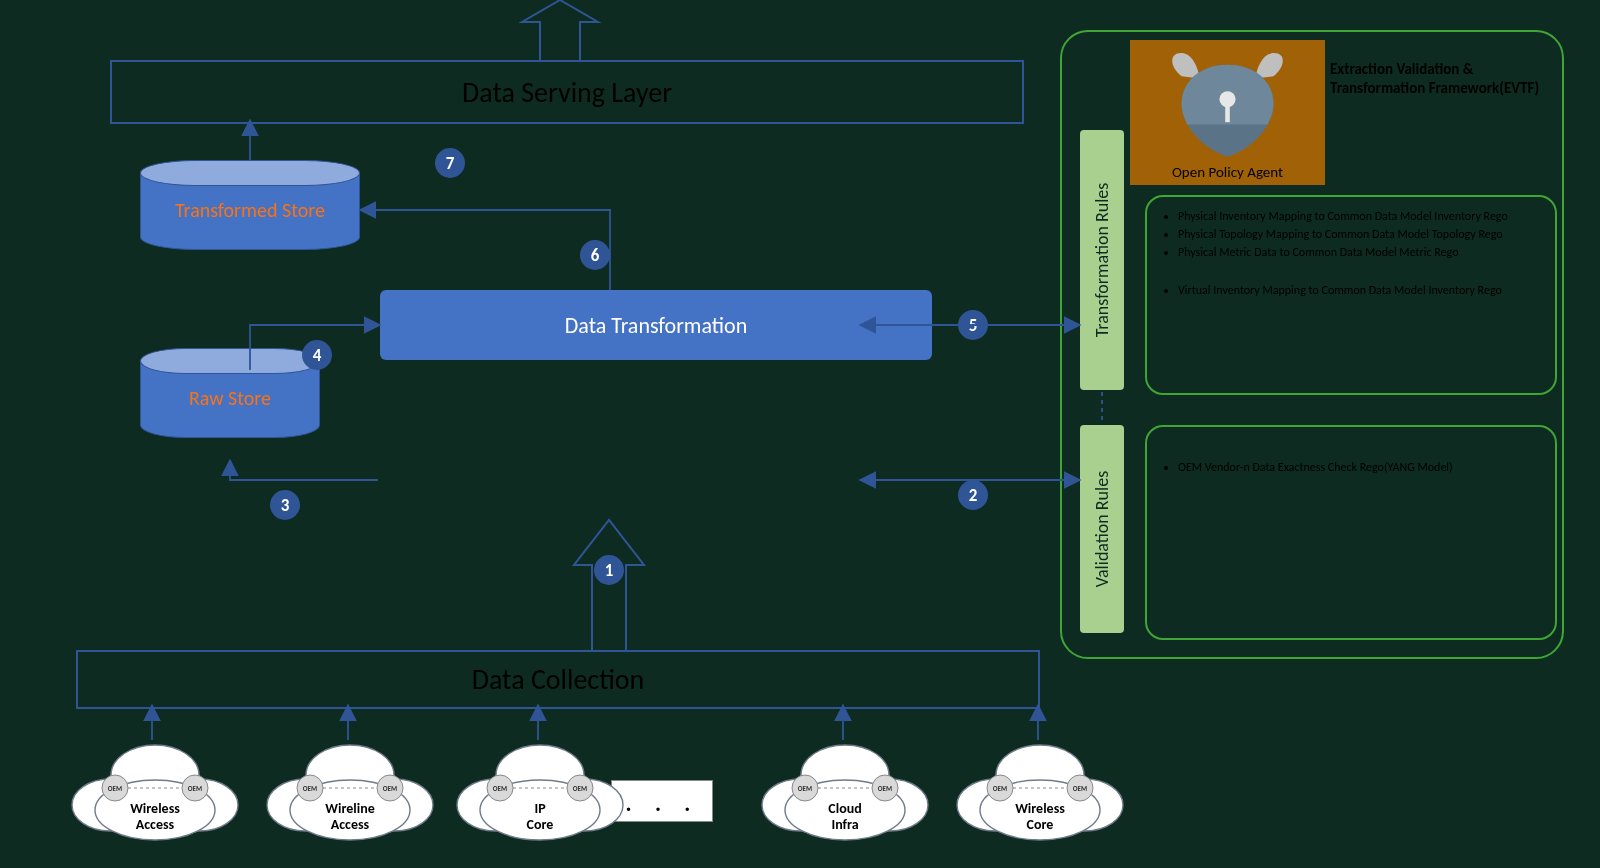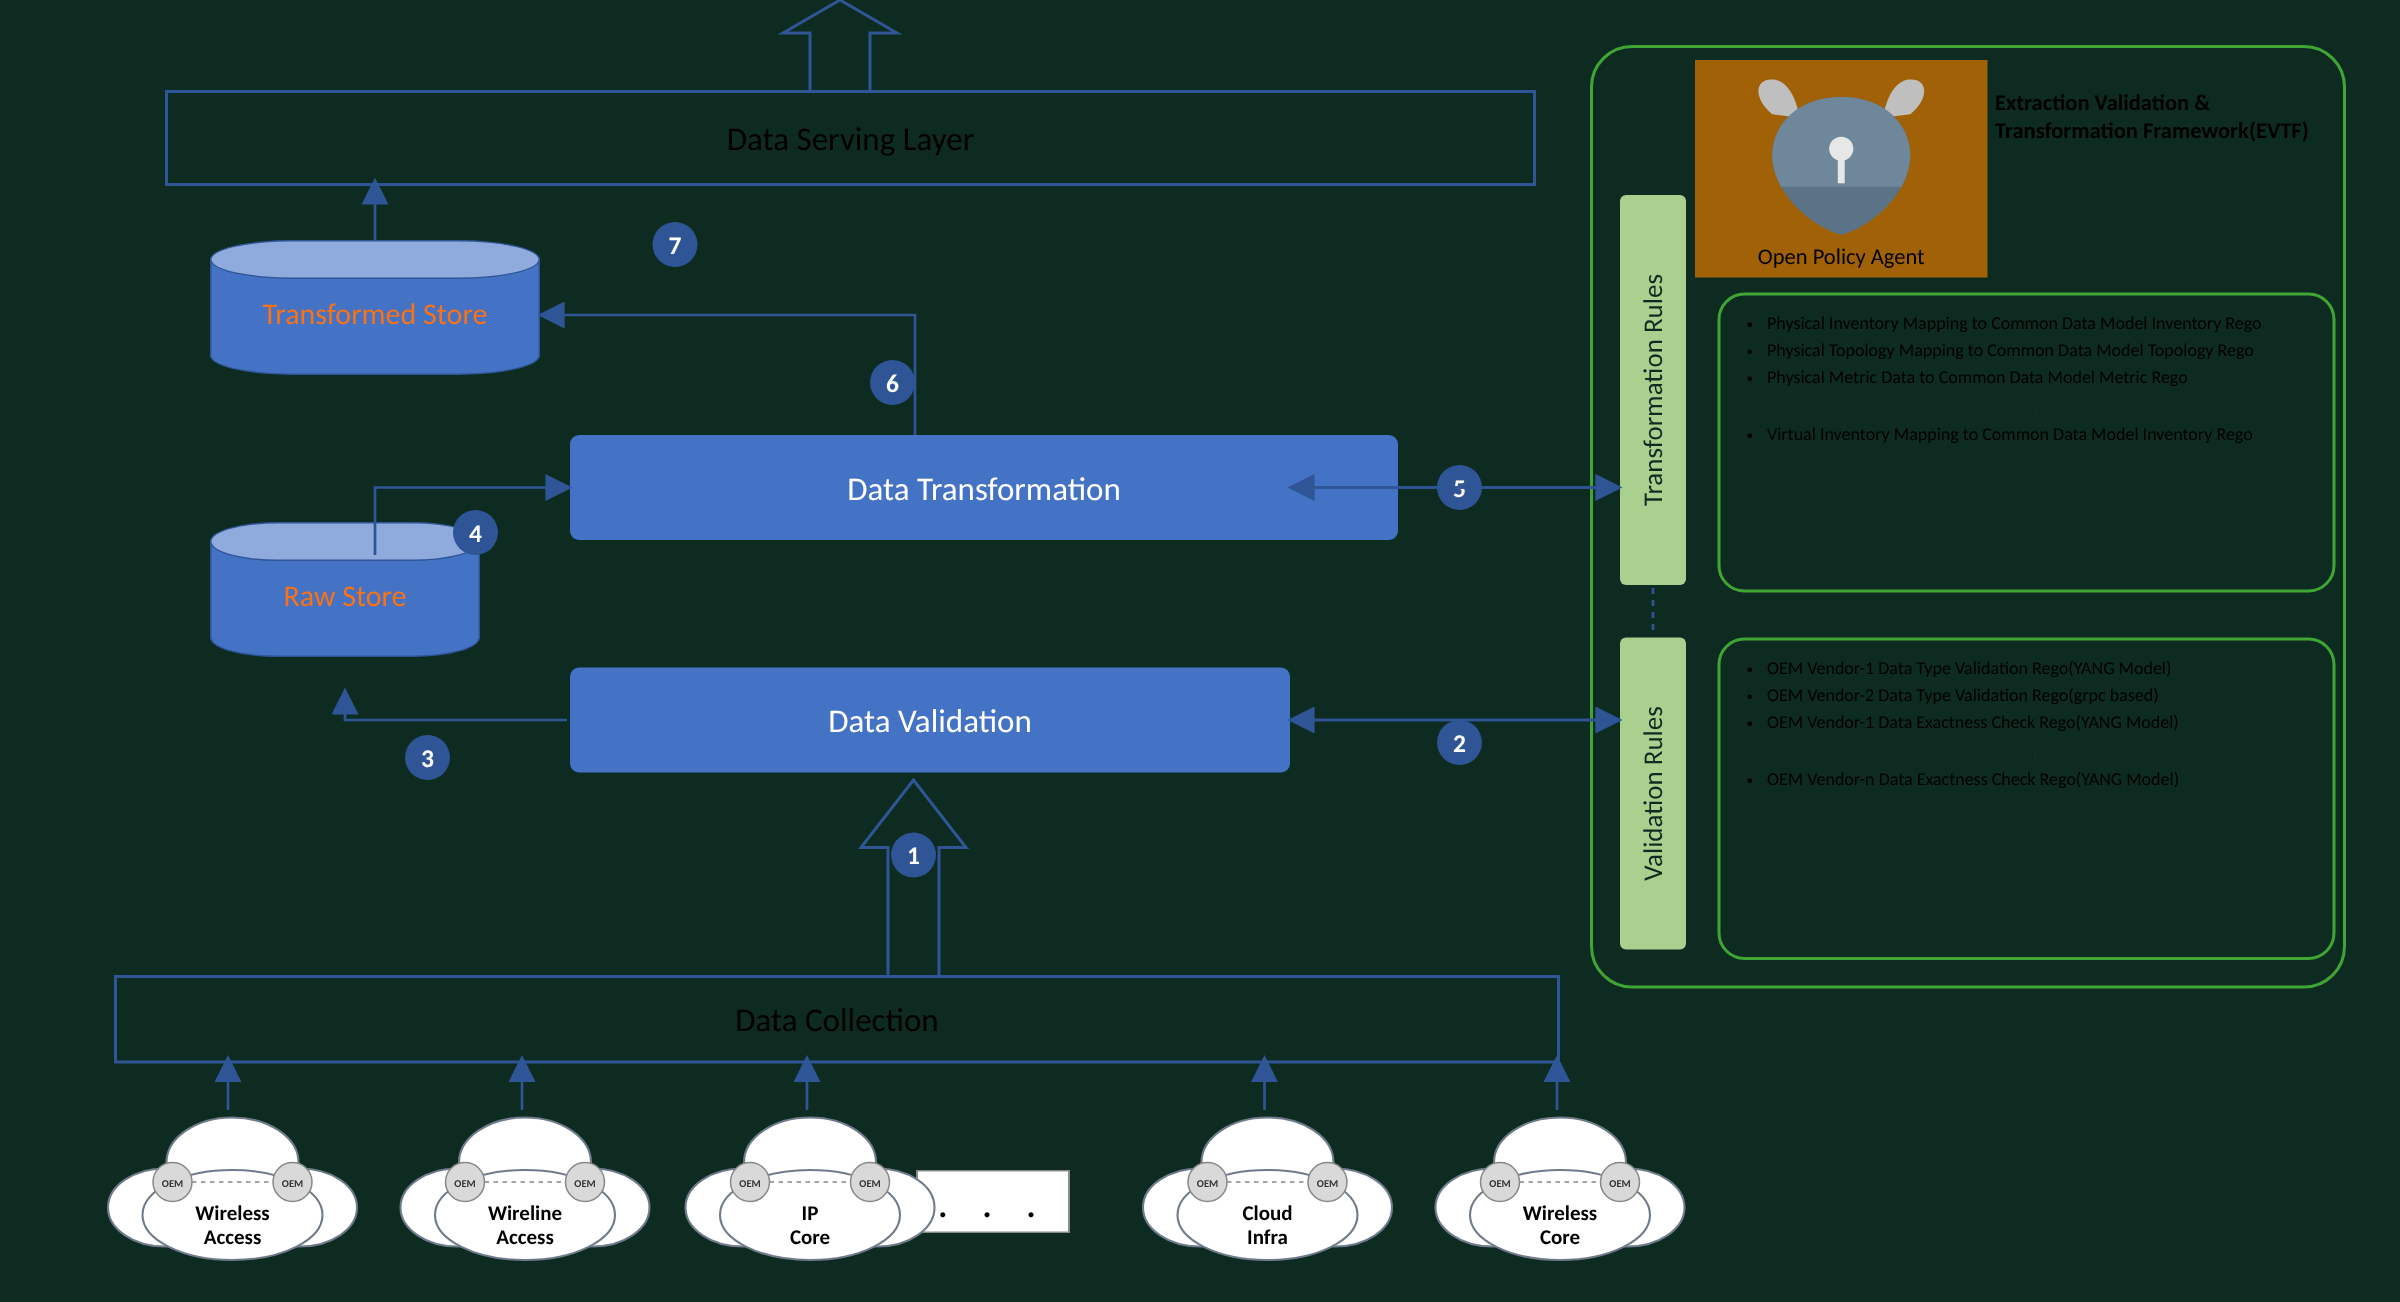--- a/index.html
+++ b/index.html
@@ -1,17 +1,17 @@
 <!DOCTYPE html>
 <html><head>
 <meta charset="utf-8">
 <style>
   html,body{margin:0;padding:0;width:1600px;height:868px;font-family:Calibri,Arial,sans-serif;background:#0e2b21;overflow:hidden}
   .stage{position:relative;width:1600px;height:868px}
-  .box-outline{position:absolute;border:2px solid #2f5597;background:transparent;color:#000;font-size:22px;display:flex;align-items:center;justify-content:center;font-weight:400}
+  .box-outline{position:absolute;border:2px solid #2f5597;background:transparent;color:#000;font-size:28px;display:flex;align-items:center;justify-content:center;font-weight:400}
   .box-solid{position:absolute;background:#4472c4;color:#fff;font-size:22px;display:flex;align-items:center;justify-content:center;border-radius:6px}
   .cyl{position:absolute}
   .cyl .body{position:absolute;left:0;right:0;top:12px;bottom:12px;background:#4472c4;border-left:1px solid #2f5597;border-right:1px solid #2f5597}
   .cyl .top{position:absolute;left:0;right:0;top:0;height:24px;background:#8faadc;border:1px solid #2f5597;border-radius:50%/100%}
   .cyl .bot{position:absolute;left:0;right:0;bottom:0;height:24px;background:#4472c4;border:1px solid #2f5597;border-radius:50%/100%}
   .cyl .lbl{position:absolute;left:0;right:0;top:50%;transform:translateY(-30%);color:#f97316;font-size:20px;text-align:center}
   .badge{position:absolute;width:30px;height:30px;border-radius:50%;background:#2f5597;color:#fff;font-size:17px;font-weight:bold;display:flex;align-items:center;justify-content:center}
   .evtf-frame{position:absolute;border:2px solid #3fa535;border-radius:28px}
   .evtf-title{position:absolute;color:#000;font-size:15px;font-weight:bold;line-height:1.25}
   .rules-box{position:absolute;background:#a9d08e;display:flex;align-items:center;justify-content:center;border-radius:4px}
@@ -48,23 +48,20 @@
     <span>Data Transformation</span>
   </div>
 
   <div class="cyl" style="left:140px;top:348px;width:180px;height:90px">
     <div class="bot"></div>
       <div class="body"></div>
       <div class="top"></div>
     <div class="lbl">Raw Store</div>
   </div>
 
-  <div class="box-solid" style="left:380px;top:445px;width:480px;height:70px">
-    <span>Data Validation</span>
-  </div>
 
   <div class="box-outline" style="left:76px;top:650px;width:960px;height:55px">
     <span>Data Collection</span>
   </div>
 
   <div class="badge" style="left:594px;top:555px">
       <span>1</span>
     </div>
   <div class="badge" style="left:958px;top:480px">
       <span>2</span>
@@ -114,25 +111,20 @@
       <li>Physical Topology Mapping to Common Data Model Topology Rego</li>
       <li>Physical Metric Data to Common Data Model Metric Rego</li>
     </ul>
     <div class="dots">⋮</div>
     <ul>
         <li>Virtual Inventory Mapping to Common Data Model Inventory Rego</li>
       </ul>
   </div>
 
   <div class="rule-list" style="left:1145px;top:425px;width:380px;height:195px">
-    <ul>
-      <li>OEM Vendor-1 Data Type Validation Rego(YANG Model)</li>
-      <li>OEM Vendor-2 Data Type Validation Rego(grpc based)</li>
-      <li>OEM Vendor-1 Data Exactness Check Rego(YANG Model)</li>
-    </ul>
     <div class="dots">⋮</div>
     <ul>
         <li>OEM Vendor-n Data Exactness Check Rego(YANG Model)</li>
       </ul>
   </div>
 
   <div class="dots-box" style="left:611px;top:780px;width:100px;height:40px">
     <span>. . .</span>
   </div>
 

